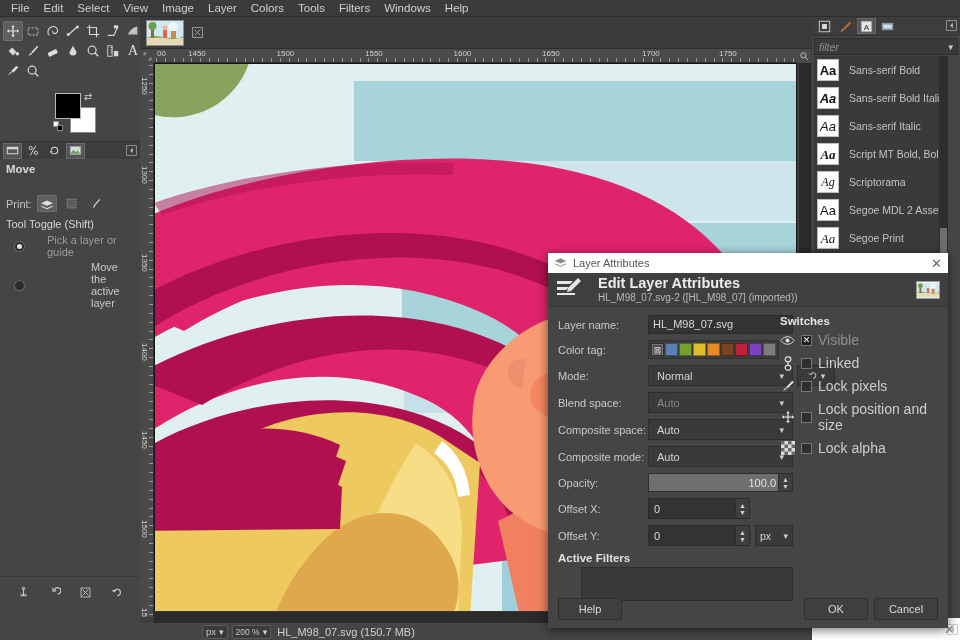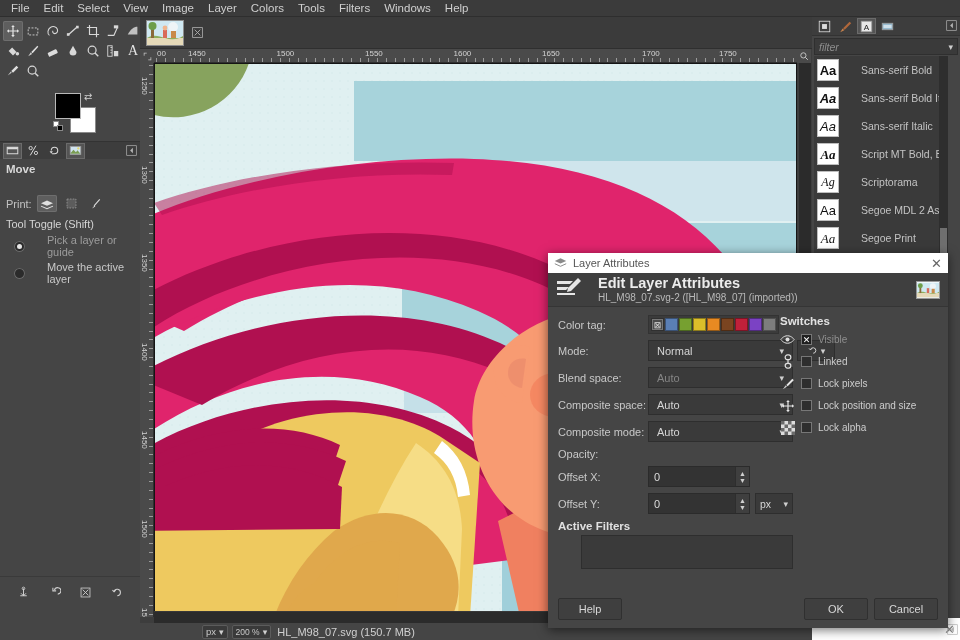--- a/index.html
+++ b/index.html
@@ -81,21 +81,21 @@
   .obtn.sel { background: #5e5e5e; box-shadow: inset 0 0 0 1px #6e6e6e; }
   .tgl-title { font-size: 11px; color: #d4d4d4; margin: 2px 0 4px 0; }
   .radio-row { display: flex; align-items: center; gap: 22px; margin: 3px 0 3px 8px; }
   .radio {
     width: 11px; height: 11px; border-radius: 50%;
     background: #2b2b2b; box-shadow: inset 0 0 0 1px #6a6a6a;
     display: flex; align-items: center; justify-content: center; flex: none;
   }
   .radio.on::after { content:''; width: 5px; height: 5px; border-radius: 50%; background: #e6e6e6; }
   .radio-row .rl { font-size: 11px; color: #9c9c9c; }
-  .radio-row.active .rl { color: #c9c9c9; }
+  .radio-row.active .rl { color: #c9c9c9; margin-left: 44px; }
 
   
   .canvaswrap {
     position: absolute; left: 140px; top: 17px; width: 672px; height: 623px;
     background: #3d3d3d;
   }
   .imgtabs {
     height: 32px; background: #3b3b3b; display: flex; align-items: center;
     padding-left: 6px; gap: 4px; border-bottom: 1px solid #2f2f2f;
   }
@@ -188,21 +188,21 @@
   .rdtab.sel { background:#545454; box-shadow: inset 0 0 0 1px #6b6b6b; }
   .filterbar {
     height: 17px; background:#3a3a3a; border:1px solid #2f2f2f; margin: 2px 2px 0 2px;
     display:flex; align-items:center; padding: 0 4px; justify-content:space-between;
   }
   .filterbar .ph { font-style: italic; color:#8e8e8e; font-size:10.5px; }
   .fontlist {
     position:absolute; left:2px; top: 39px; width: 134px; height: 208px;
     background:#3a3a3a; overflow:hidden;
   }
-  .fontrow { display:flex; align-items:center; gap:22px; height: 28px; padding-left: 3px; }
+  .fontrow { display:flex; align-items:center; gap:10px; height: 28px; padding-left: 3px; }
   .fontprev {
     width: 22px; height: 22px; background:#fff; border:1px solid #bdbdbd;
     display:flex; align-items:center; justify-content:center;
     color:#111; font-size: 13px; line-height: 1; overflow:hidden; flex:none;
   }
   .fontname { font-size: 10.5px; color:#c3c3c3; white-space:nowrap; }
   .fl-scroll {
     position:absolute; right: 12px; top: 39px; width: 9px; height: 208px; background:#2e2e2e;
   }
   .fl-scroll .thumb { position:absolute; left:1px; top: 172px; width: 7px; height: 30px; background:#6f6f6f;}
@@ -287,21 +287,21 @@
 
   .switches { position:absolute; right: 8px; top: 8px; width: 160px; }
   .switches h4 { font-size: 11.5px; font-weight:bold; color:#e2e2e2; margin-bottom:5px; }
   .swrow { display:flex; align-items:center; gap: 6px; margin-bottom: 7px; }
   .swicon { width: 15px; height: 15px; display:flex; align-items:center;
     justify-content:center; color:#e0e0e0; flex:none; }
   .cbx { width: 11px; height: 11px; background:#2e2e2e; flex:none;
     box-shadow: inset 0 0 0 1px #777; display:flex; align-items:center;
     justify-content:center; color:#fff; font-size:9px; }
   .cbx.on { background:#1f1f1f; }
-  .swrow .sl { font-size: 10px; color:#cdcdcd; }
+  .swrow .sl { font-size: 14px; color:#cdcdcd; }
   .swrow.dim .sl { color:#8f8f8f; }
 
   .dlg-footer {
     position:absolute; left:0; bottom:0; width: 400px; height: 38px;
     display:flex; align-items:center; padding: 0 10px;
   }
   .btn {
     height: 22px; min-width: 64px; background:#3f3f3f; border:1px solid #303030;
     color:#d8d8d8; font-size: 11px; display:flex; align-items:center;
     justify-content:center; border-radius:2px; cursor:default;
@@ -946,20 +946,24 @@
           <path d="M0 17c6-4 12-2 18 0s12 2 18-2v2H0z" fill="#8fae5c"></path>
           <rect x="4" y="6" width="3" height="11" fill="#8a6a3a"></rect>
           <circle cx="5.5" cy="5" r="4" fill="#6d9e4a"></circle>
           <rect x="16" y="9" width="4" height="8" fill="#d96a5a"></rect>
           <rect x="24" y="10" width="5" height="7" fill="#c98a4a"></rect>
         </svg>
       </div>
     </div>
 
     <div class="dlg-body">
+      <div class="frow">
+        <span class="fl">Layer name:</span>
+        <span class="tinput">HL_M98_07.svg</span>
+      </div>
 
       <div class="frow">
         <span class="fl">Color tag:</span>
         <div class="swatches" id="swatches">
             <div class="sw none">⊠</div>
             <div class="sw" style="background: rgb(90, 127, 181);"></div>
             <div class="sw" style="background: rgb(118, 160, 48);"></div>
             <div class="sw" style="background: rgb(219, 190, 42);"></div>
             <div class="sw" style="background: rgb(232, 138, 34);"></div>
             <div class="sw" style="background: rgb(122, 68, 32);"></div>
@@ -1003,20 +1007,25 @@
       <div class="frow">
         <span class="fl">Composite mode:</span>
         <div class="sel-box">
           <span>Auto</span>
           <span class="chev">▾</span>
         </div>
       </div>
 
       <div class="frow">
         <span class="fl">Opacity:</span>
+        <div class="opacity">
+          <span class="fill" style="width:100%"></span>
+          <span class="val">100.0</span>
+          <span class="spinner">▲<br>▼</span>
+        </div>
       </div>
 
       <div class="frow">
         <span class="fl">Offset X:</span>
         <div class="numinput">
           <span>0</span>
           <span class="spinner">▲<br>▼</span>
         </div>
       </div>
 

